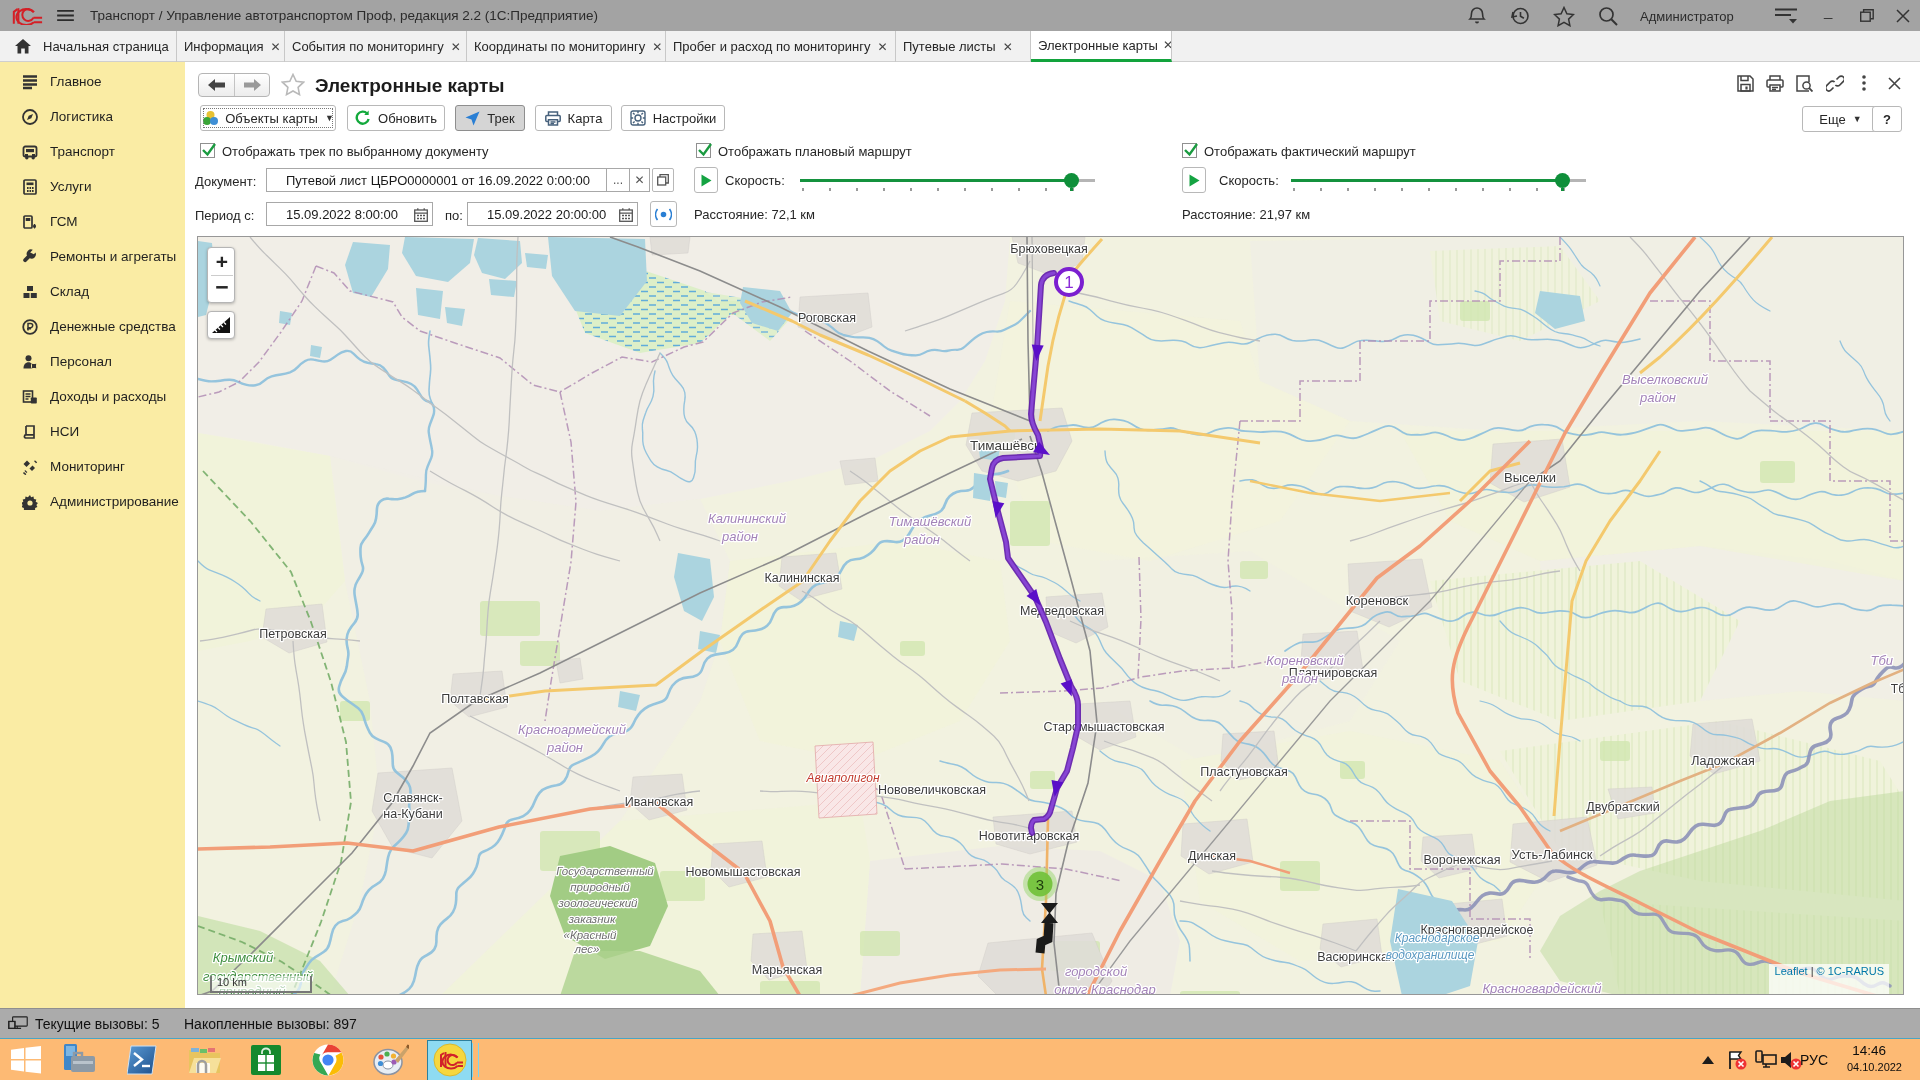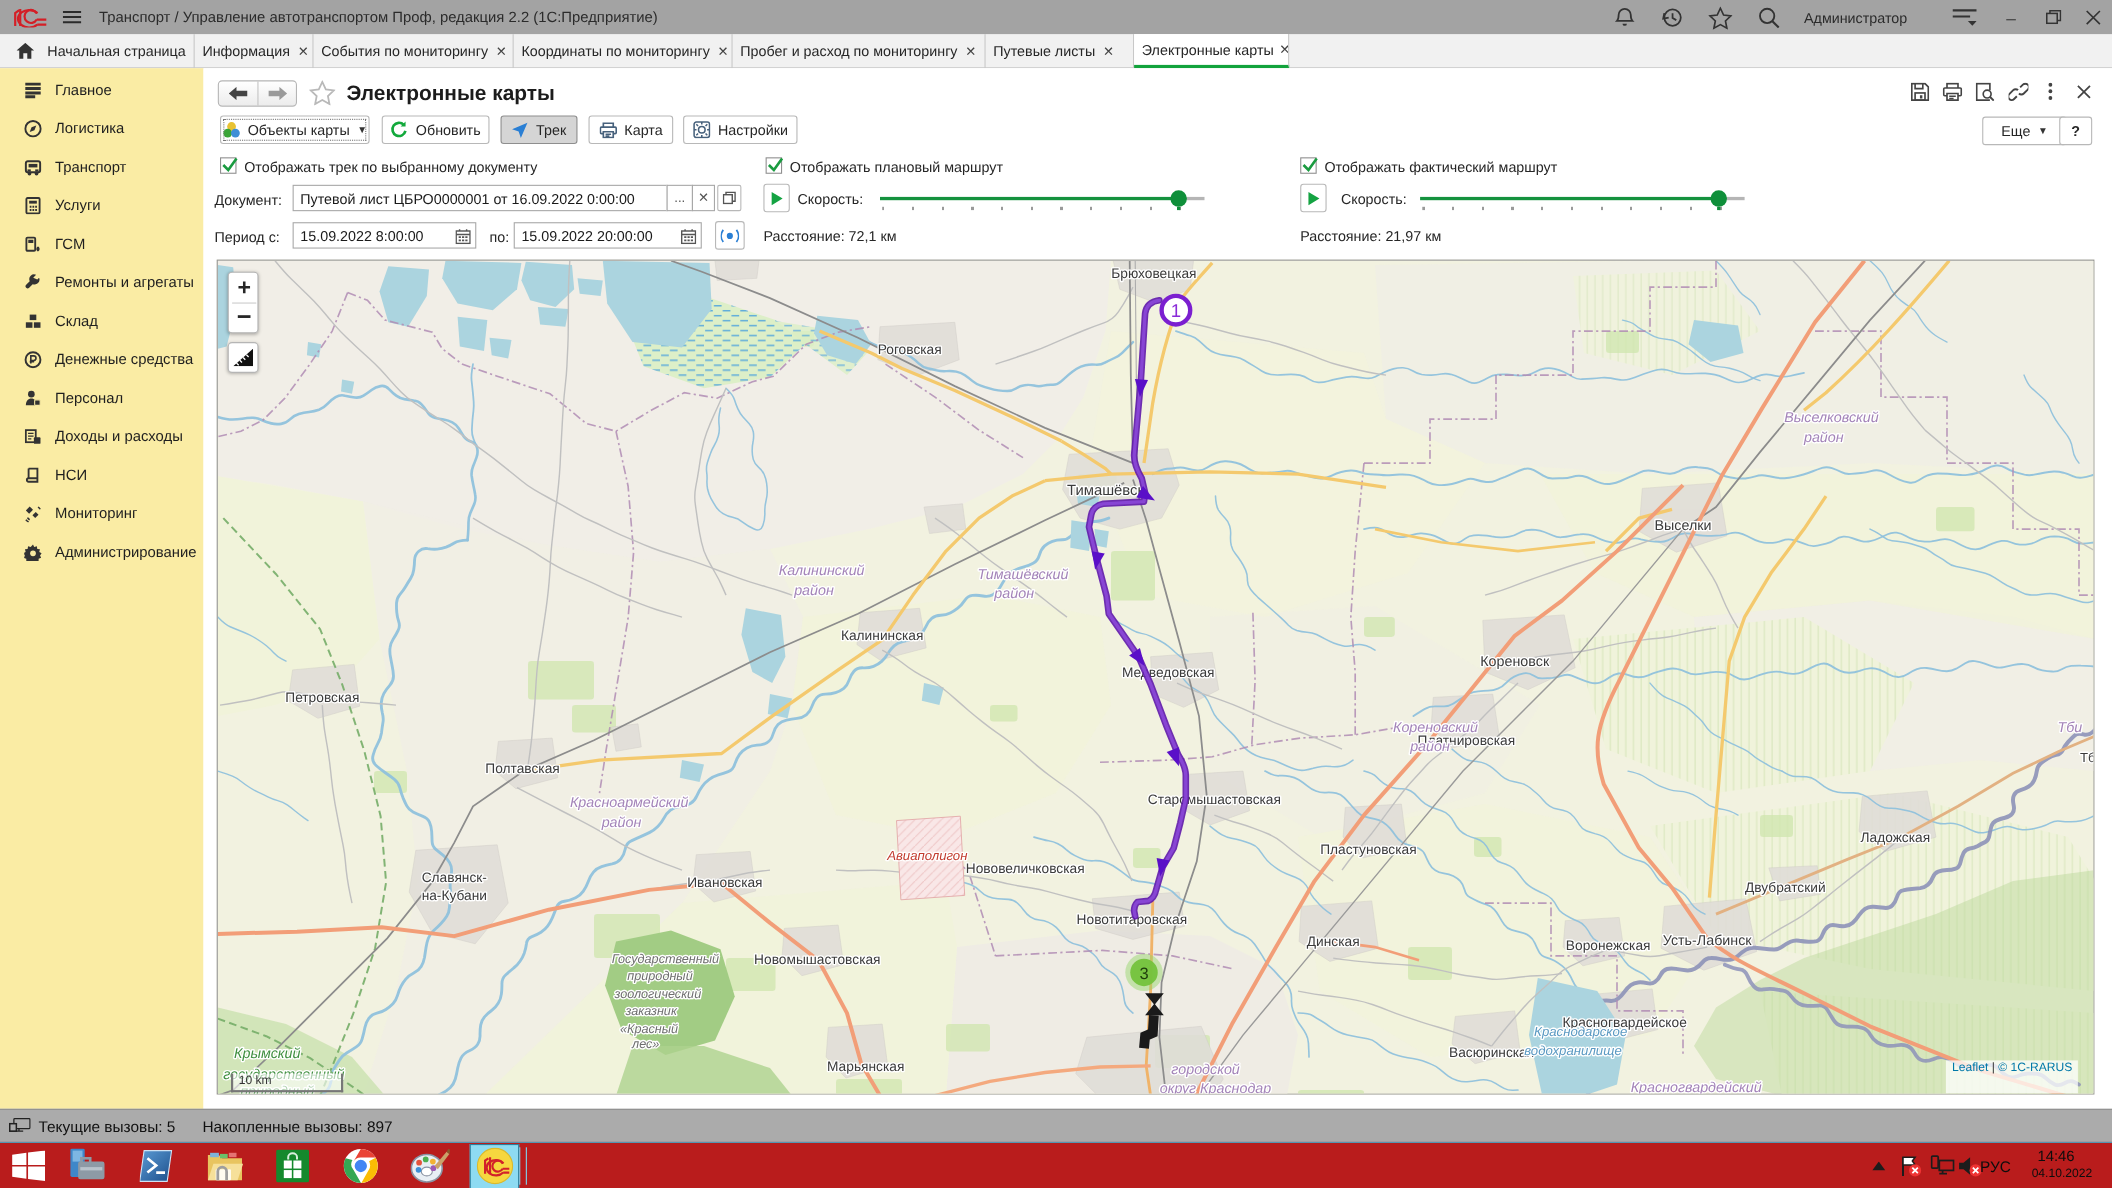--- a/index.html
+++ b/index.html
@@ -7,23 +7,23 @@
 body { position:relative; background:#fff; }
 #titlebar { position:absolute; left:0; top:0; width:1920px; height:37px; background:#a3a3a3; border-bottom:2px solid #be185d; }
 #tabbar { position:absolute; left:0; top:31px; width:1920px; height:31px; background:#f1f1f1; border-bottom:1px solid #cfcfcf; }
 .tab { position:absolute; top:0; height:31px; display:flex; align-items:center; font-size:13px; color:#262626; border-right:1px solid #c8c8c8; padding:12px 7px; white-space:nowrap; overflow:hidden; }
 .tab .x { color:#444; margin-left:7px; font-size:12px; }
 #sidebar { position:absolute; left:0; top:62px; width:185px; height:946px; background:#faeca4; }
 .sbitem { position:absolute; left:0; width:185px; height:35px; display:flex; align-items:center; color:#1f1f1f; font-size:13.5px; white-space:nowrap; }
 .sbitem .ic { width:16px; height:16px; margin-left:22px; margin-right:12px; flex:none; }
 #content { position:absolute; left:185px; top:62px; width:1735px; height:948px; background:#fff; }
 #statusbar { position:absolute; left:0; top:1008px; width:1920px; height:30px; background:#ababab; border-top:1px solid #8f8f8f; color:#111; font-size:14px; }
-#taskbar { position:absolute; left:0; top:1038px; width:1920px; height:42px; background:#b91c1c; border-top:1px solid #4aa5c4; }
+#taskbar { position:absolute; left:0; top:1038px; width:1920px; height:42px; background:#fdba74; border-top:1px solid #4aa5c4; }
 .btn { position:absolute; height:26px; background:#fff; border:1px solid #b8b8b8; border-radius:3px; font-size:13px; color:#262626; display:flex; align-items:center; justify-content:center; white-space:nowrap; }
-.input { position:absolute; height:24px; background:#fff; border:1px solid #a8a8a8; font-size:13px; color:#1a1a1a; display:flex; align-items:center; padding-left:6px; white-space:nowrap; }
+.input { position:absolute; height:24px; background:#fff; border:1px solid #a8a8a8; font-size:13px; color:#1a1a1a; display:flex; align-items:center; padding-left:19px; white-space:nowrap; }
 .lbl { position:absolute; font-size:13px; color:#262626; white-space:nowrap; }
 .cb { position:absolute; width:15px; height:15px; background:#fff; border:1px solid #909090; }
 .cb svg { position:absolute; left:-1px; top:-3px; }
 #map { position:absolute; left:12px; top:174px; width:1707px; height:759px; border:1px solid #979797; background:#f2f2e0; overflow:hidden; }
 </style>
 </head>
 <body>
 
 <div id="titlebar">
   <svg width="31" height="19" viewBox="0 0 34 20" style="position:absolute;left:12px;top:6px;">

